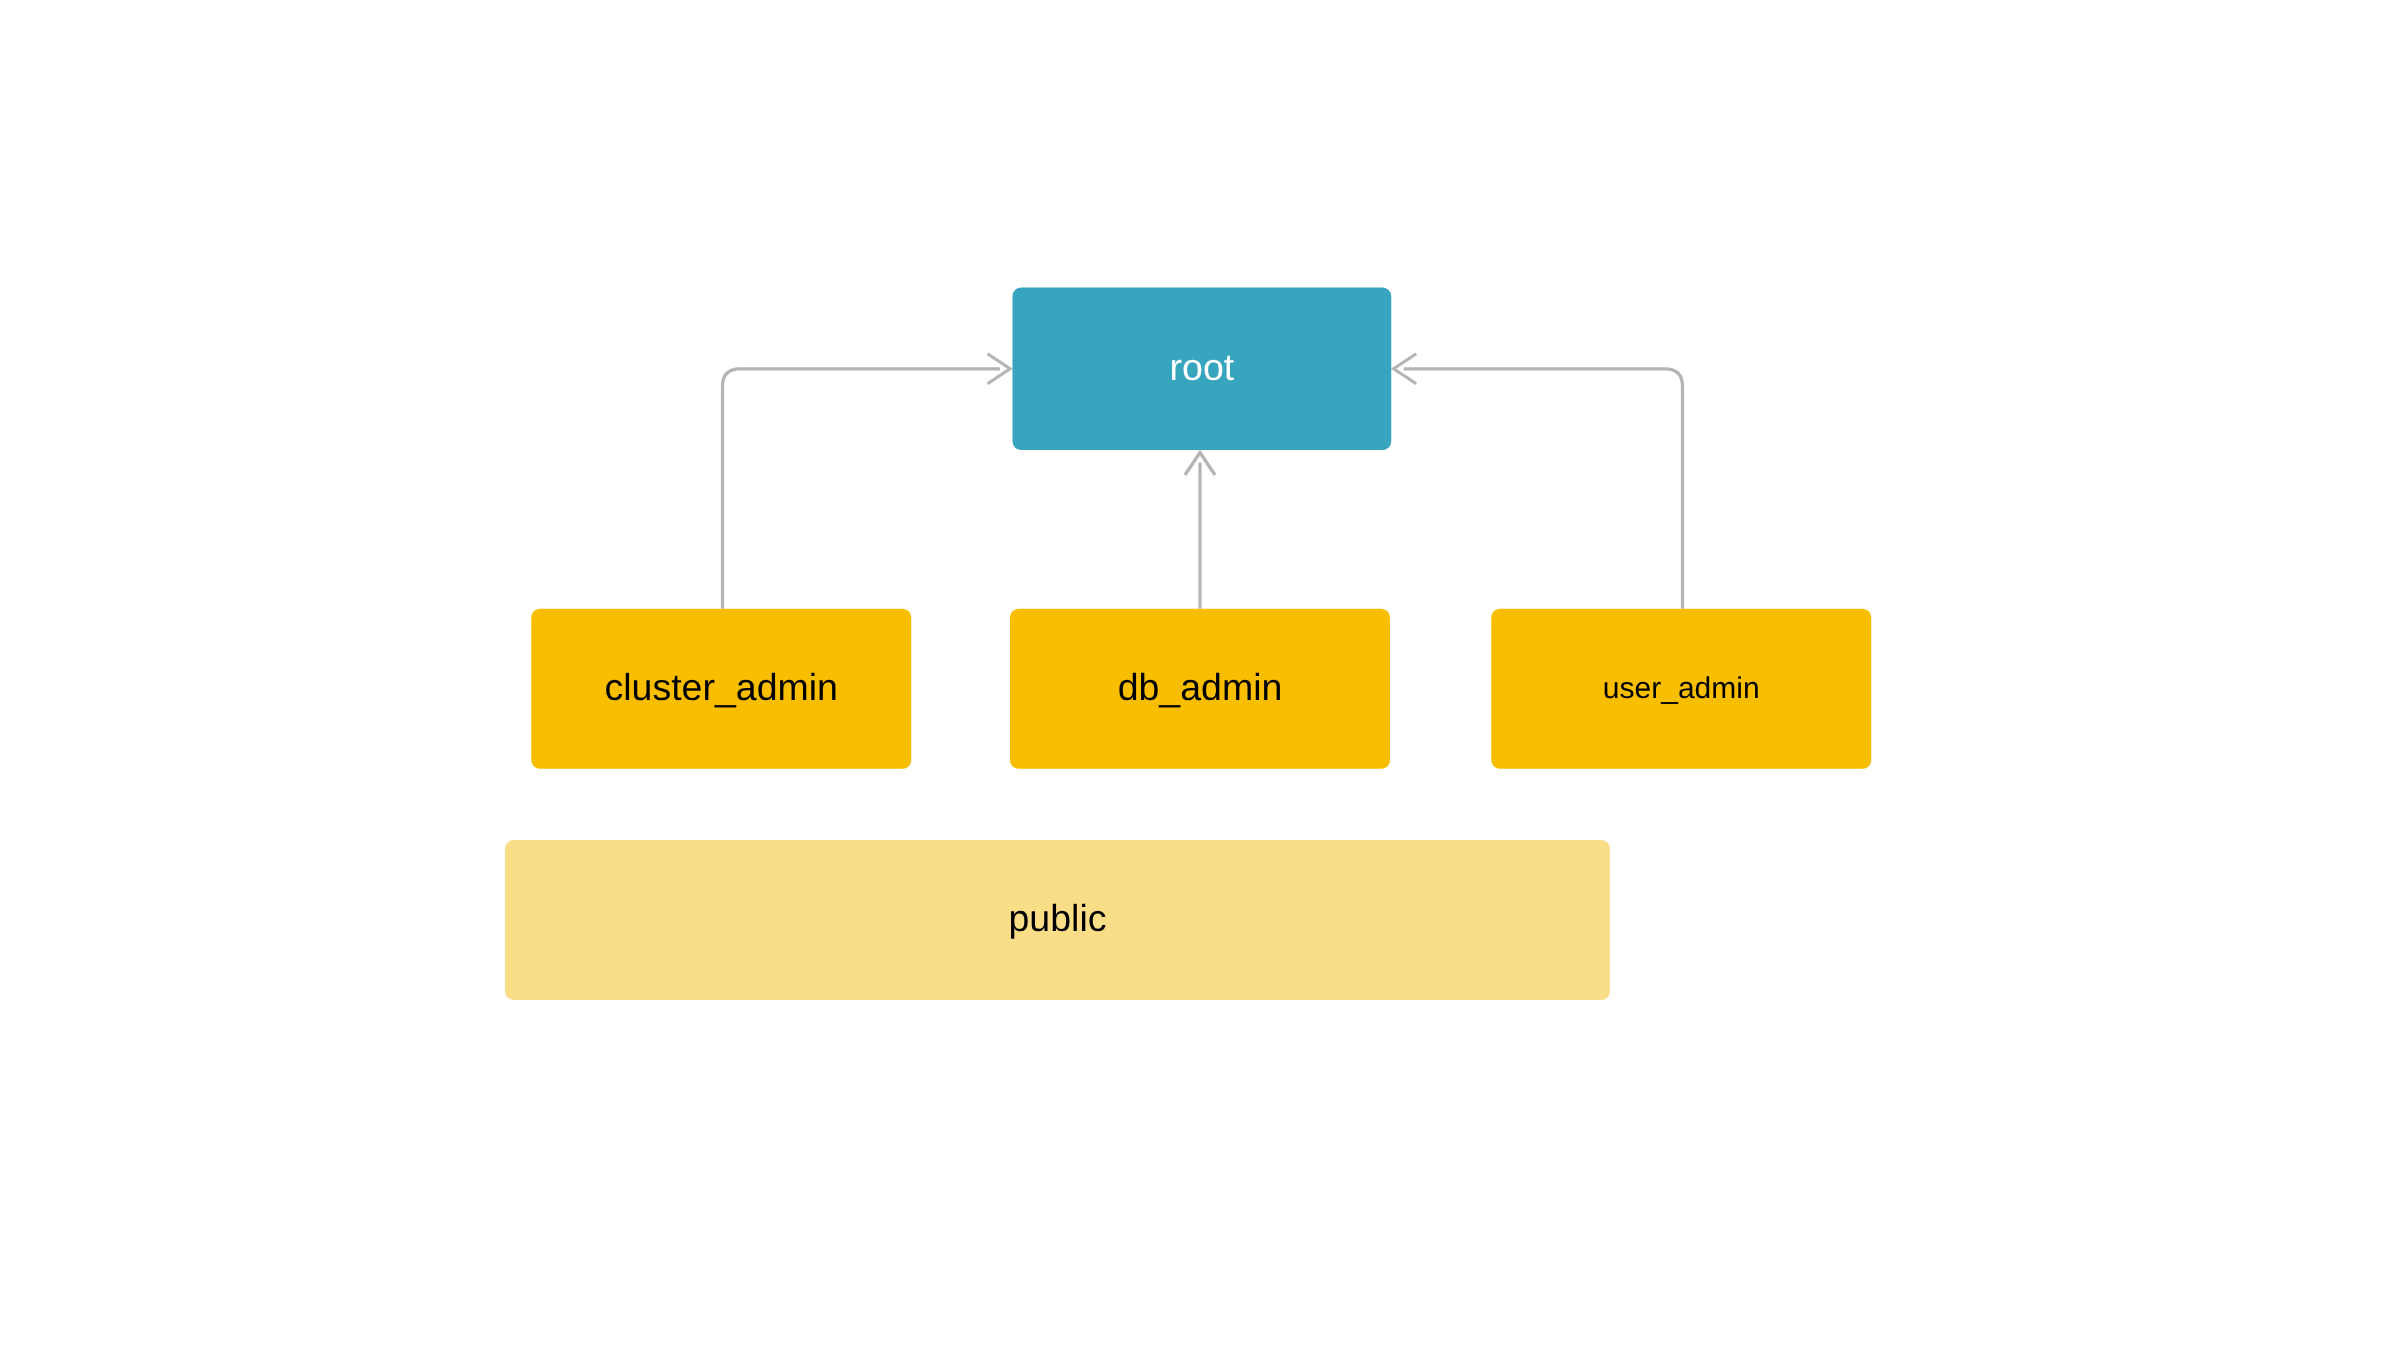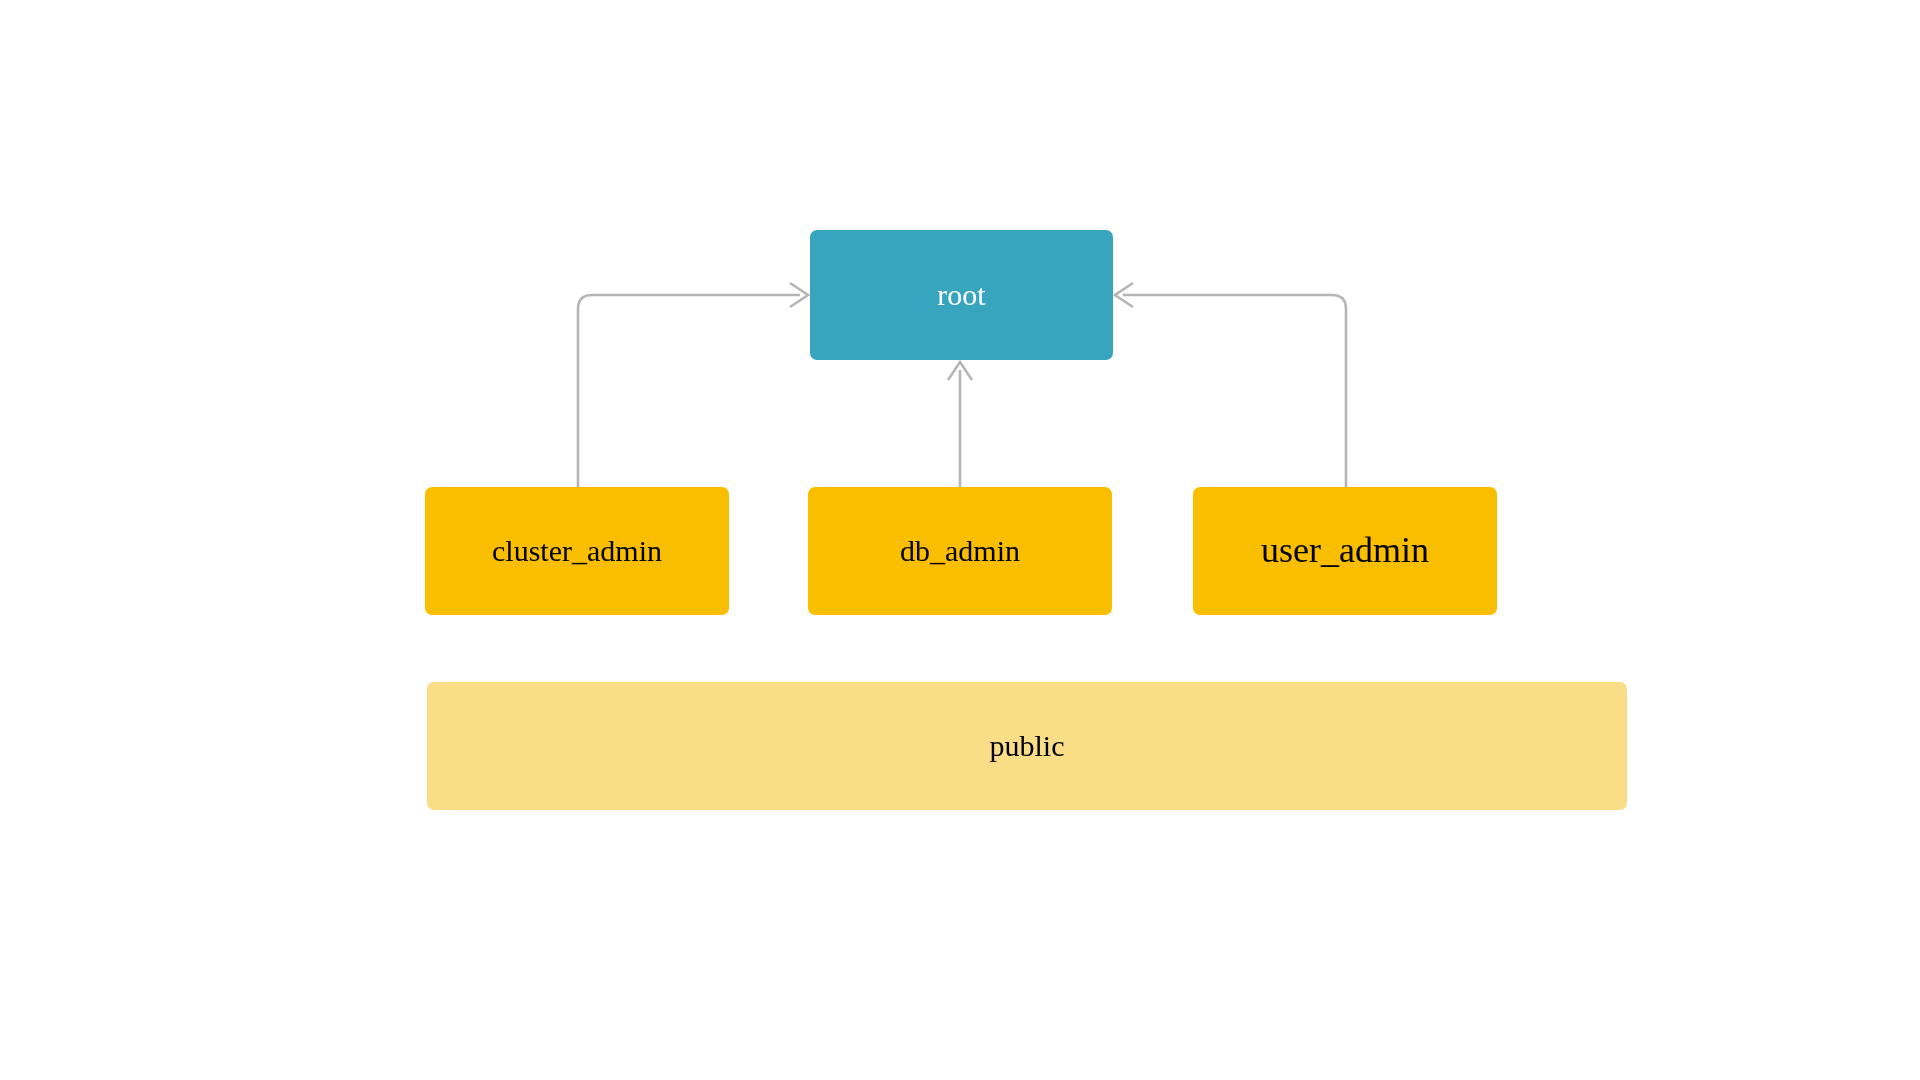--- a/index.html
+++ b/index.html
@@ -30,21 +30,20 @@
   .node {
     position: absolute;
     box-sizing: border-box;
     display: flex;
     align-items: center;
     justify-content: center;
     border-radius: 7px;
     text-align: center;
     line-height: 1.15;
     white-space: nowrap;
-    font-family: Liberation Serif, serif;
   }
   .node-label {
     display: block;
   }
 
   
   #node-root {
     left: 810px;
     top: 230px;
     width: 303px;
@@ -72,32 +71,31 @@
     color: #000000;
     font-size: 30px;
   }
   #node-user_admin {
     left: 1193px;
     top: 487px;
     width: 304px;
     height: 128px;
     background: #fabe00;
     color: #000000;
-    font-size: 36px;
+    font-size: 24px;
   }
   
   #node-public {
-    left: 427px;
+    left: 404px;
     top: 672px;
-    width: 1200px;
+    width: 884px;
     height: 128px;
     background: #fade87;
     color: #000000;
     font-size: 30px;
-    margin-top: 10px;
   }
 </style>
 </head>
 <body>
 
 <div id="canvas">
 
   <svg id="edge-layer" viewBox="0 0 1920 1080" width="1920" height="1080" xmlns="http://www.w3.org/2000/svg">
 
     <g>

